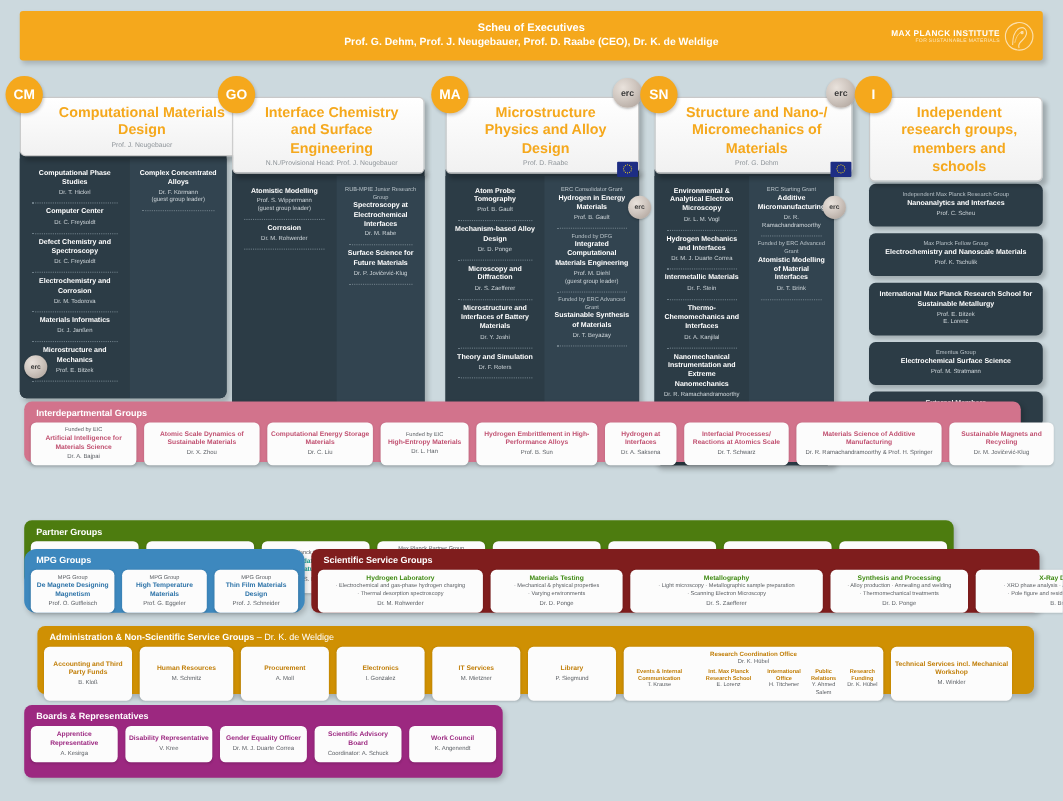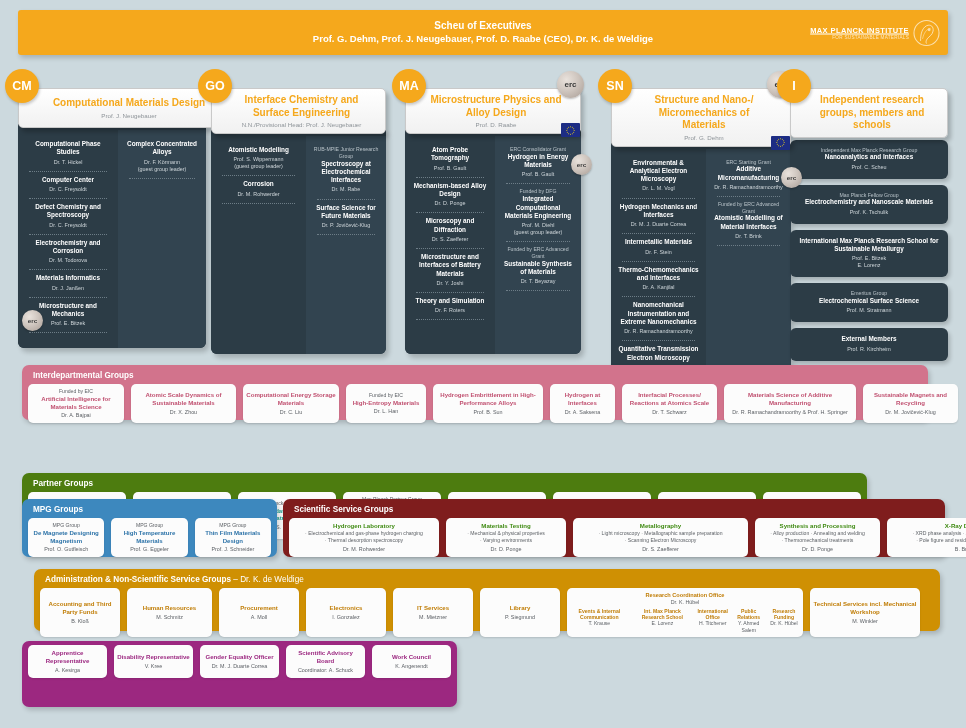--- a/index.html
+++ b/index.html
@@ -19,40 +19,40 @@
     display:flex; align-items:center; justify-content:center;
   }
   .banner-text { text-align:center; color:#fff; line-height:1.35; }
   .banner-title { font-size:10px; font-weight:bold; }
   .banner-sub { font-size:9.5px; font-weight:bold; }
   .logo-block {
     position:absolute; right:8px; top:50%; transform:translateY(-50%);
     display:flex; align-items:center; gap:4px;
   }
   .logo-words { text-align:right; color:#fff; }
-  .logo-l1 { font-size:7.5px; font-weight:bold; letter-spacing:.4px;text-decoration:underline; }
+  .logo-l1 { font-size:7.5px; font-weight:bold; letter-spacing:.4px; }
   .logo-l2 { font-size:4.6px; letter-spacing:.3px; color:#fde6bb; }
   .logo-mark { width:27px; height:29px; opacity:.75; }
 
   
   .dept {
     position:absolute; top:88px;
   }
   .dept-head {
     position:relative;
     background: linear-gradient(#ffffff,#f1f1f1);
     border:1px solid #c9c9c9;
     border-radius:5px;
     box-shadow: 3px 4px 4px rgba(0,0,0,.22);
     min-height:40px;
     display:flex; flex-direction:column; align-items:center; justify-content:center;
     padding:5px 18px 5px 24px;
     z-index:4;
   }
-  .dept-title { color:#f5a81c; font-weight:bold; font-size:10px; text-align:center; line-height:1.25; }
+  .dept-title { color:#f5a81c; font-weight:bold; font-size:13px; text-align:center; line-height:1.25; }
   .dept-lead  { color:#8e9499; font-size:6.2px; text-align:center; margin-top:2px; }
 
   .badge-circle {
     position:absolute; left:-14px; top:-20px;
     width:34px; height:34px; border-radius:50%;
     background:#f5a81c; color:#fff;
     display:flex; align-items:center; justify-content:center;
     font-size:12.5px; font-weight:bold;
     box-shadow: 1px 2px 3px rgba(0,0,0,.2);
     z-index:6;
@@ -317,21 +317,21 @@
           <div class="dash"></div>
           <div class="unit">
             <div class="pre">Funded by ERC Advanced Grant</div>
             <div class="nm">Sustainable Synthesis of Materials</div>
             <div class="ld">Dr. T. Beyazay</div>
           </div>
           <div class="dash"></div>
         </div>
       </div>
     </div>
-    <div class="dept" style="left: 611px; width: 180px;">
+    <div class="dept" style="left: 595px; width: 163px;">
       <div class="dept-head" style="width: 180px;">
         <div class="badge-circle">SN</div>
         <div class="dept-title">Structure and Nano-/ Micromechanics of Materials</div>
         <div class="dept-lead">Prof. G. Dehm</div>
         <div class="erc big" style="right: -4px; top: -18px;">erc</div>
         <div class="eu-flag" style="right: 0px; bottom: -4px;">
           <svg class="eu-stars" viewBox="0 0 24 24">
             <circle cx="12" cy="4" r="1.1" fill="#f5d916"></circle>
             <circle cx="16" cy="5.07179676972449" r="1.1" fill="#f5d916"></circle>
             <circle cx="18.928203230275507" cy="8" r="1.1" fill="#f5d916"></circle>
@@ -513,21 +513,21 @@
           <div class="nm">Stress and Defects Driven Phase Transformations</div>
           <div class="ld">Prof. R. S. Meka</div>
         </div>
         <div class="card">
           <div class="pre">RWTH Aachen University</div>
           <div class="nm">Sustainable Materials Science and Technology</div>
           <div class="ld">Prof. H. Springer</div>
         </div>
       </div>
     </div>
-    <div class="band mpg" style="left: 22px; top: 499px; width: 255px; height: 58px;">
+    <div class="band mpg" style="left: 22px; top: 499px; width: 255px; height: 58px; border-radius: 11px;">
       <div class="band-title"><span>MPG Groups</span></div>
       <div class="band-row">
         <div class="card">
           <div class="pre">MPG Group</div>
           <div class="nm">De Magnete Designing Magnetism</div>
           <div class="ld">Prof. O. Gutfleisch</div>
         </div>
         <div class="card">
           <div class="pre">MPG Group</div>
           <div class="nm">High Temperature Materials</div>
@@ -627,20 +627,21 @@
             </div>
           </div>
         </div>
         <div class="card" style="flex: 0 0 110px;">
           <div class="nm">Technical Services incl. Mechanical Workshop</div>
           <div class="ld">M. Winkler</div>
         </div>
       </div>
     </div>
     <div class="band boards" style="left: 22px; top: 641px; width: 435px; height: 66px;">
+      <div class="band-title"><span>Boards &amp; Representatives</span></div>
       <div class="band-row">
         <div class="card">
           <div class="nm">Apprentice Representative</div>
           <div class="ld">A. Kesirga</div>
         </div>
         <div class="card">
           <div class="nm">Disability Representative</div>
           <div class="ld">V. Kree</div>
         </div>
         <div class="card">

